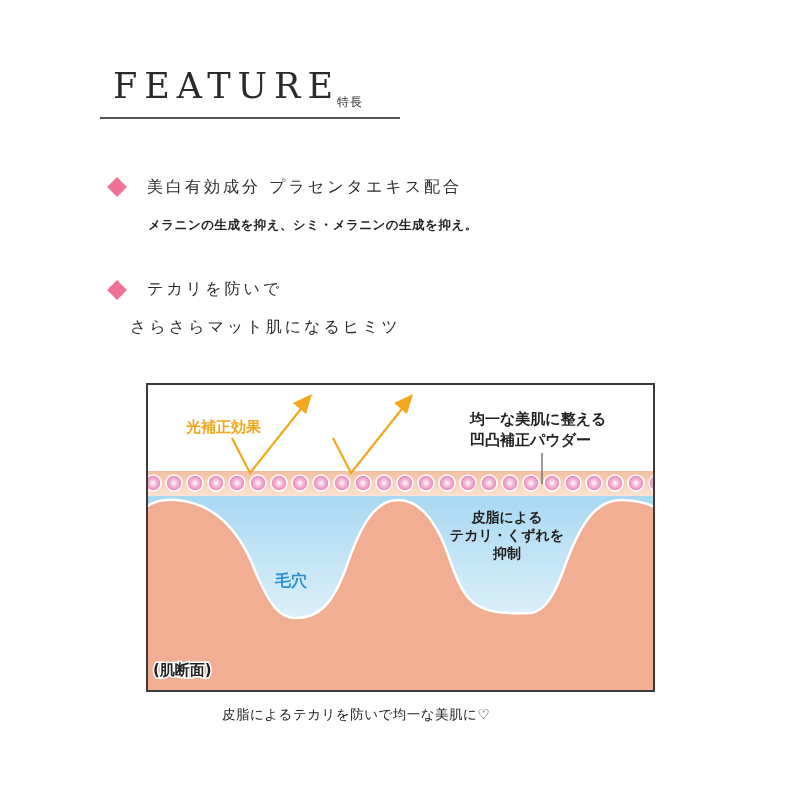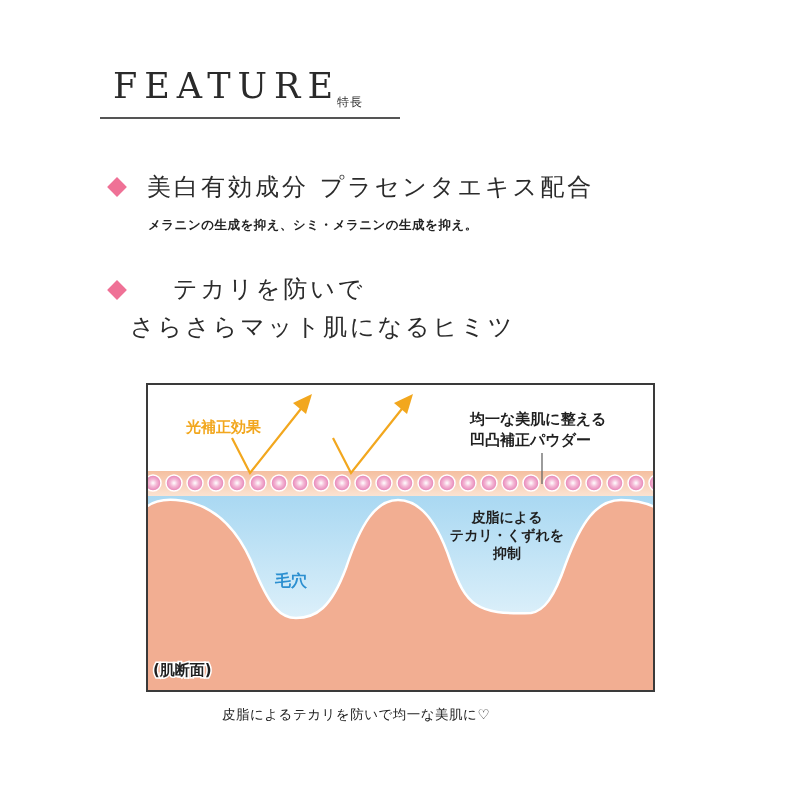--- a/index.html
+++ b/index.html
@@ -4,40 +4,40 @@
 <style>
   html, body { margin:0; padding:0; background:#ffffff; }
   body { width:800px; height:800px; position:relative; overflow:hidden;
          font-family:"DejaVu Sans","Liberation Sans",sans-serif; color:#222; }
   .abs { position:absolute; }
   .feature-title { left:113px; top:66px; font-family:"DejaVu Serif","Liberation Serif",serif;
         font-size:35px; letter-spacing:7px; color:#2a2a2a; font-weight:normal; line-height:40px; }
   .feature-sub { left:337px; top:94px; font-size:12px; color:#333; letter-spacing:1px;font-family:Liberation Mono, monospace; }
   .title-rule { left:100px; top:117px; width:300px; height:1.5px; background:#555; }
   .diamond { width:14px; height:14px; background:#ef7196; transform:rotate(45deg); }
-  .heading { font-family:"DejaVu Serif","Liberation Serif",serif; font-size:24px; color:#2b2b2b;
+  .heading { font-family:"DejaVu Serif","Liberation Serif",serif; font-size:16px; color:#2b2b2b;
              letter-spacing:3px; line-height:42px; }
   .subtext { font-size:12.5px; color:#222; letter-spacing:0.5px; font-weight:bold; }
   .diagram { left:146px; top:383px; width:509px; height:309px; }
   .caption { left:0; width:712px; top:706px; text-align:center; font-size:13.5px; color:#222; letter-spacing:0.5px; }
   svg text { font-family:"DejaVu Sans","Liberation Sans",sans-serif; }
 </style>
 </head>
 <body>
 
 <div class="abs feature-title">FEATURE</div>
 <div class="abs feature-sub">特長</div>
 <div class="abs title-rule"></div>
 
 <div class="abs diamond" style="left:110px; top:180px;"></div>
 <div class="abs heading" style="left:147px; top:166px;">美白有効成分 プラセンタエキス配合</div>
 <div class="abs subtext" style="left:148px; top:217px;">メラニンの生成を抑え、シミ・メラニンの生成を抑え。</div>
 
 <div class="abs diamond" style="left:110px; top:283px;"></div>
-<div class="abs heading" style="left:147px; top:268px;margin-left:26px;">テカリを防いで</div>
+<div class="abs heading" style="left:147px; top:268px;">テカリを防いで</div>
 <div class="abs heading" style="left:130px; top:306px;">さらさらマット肌になるヒミツ</div>
 
 <div class="abs diagram">
   <svg width="509" height="309" viewBox="0 0 509 309" xmlns="http://www.w3.org/2000/svg">
     <defs>
       <linearGradient id="blueGrad" x1="0" y1="0" x2="0" y2="1">
         <stop offset="0" stop-color="#a9d8f2"></stop>
         <stop offset="0.55" stop-color="#d6edf9"></stop>
         <stop offset="1" stop-color="#ffffff"></stop>
       </linearGradient>

